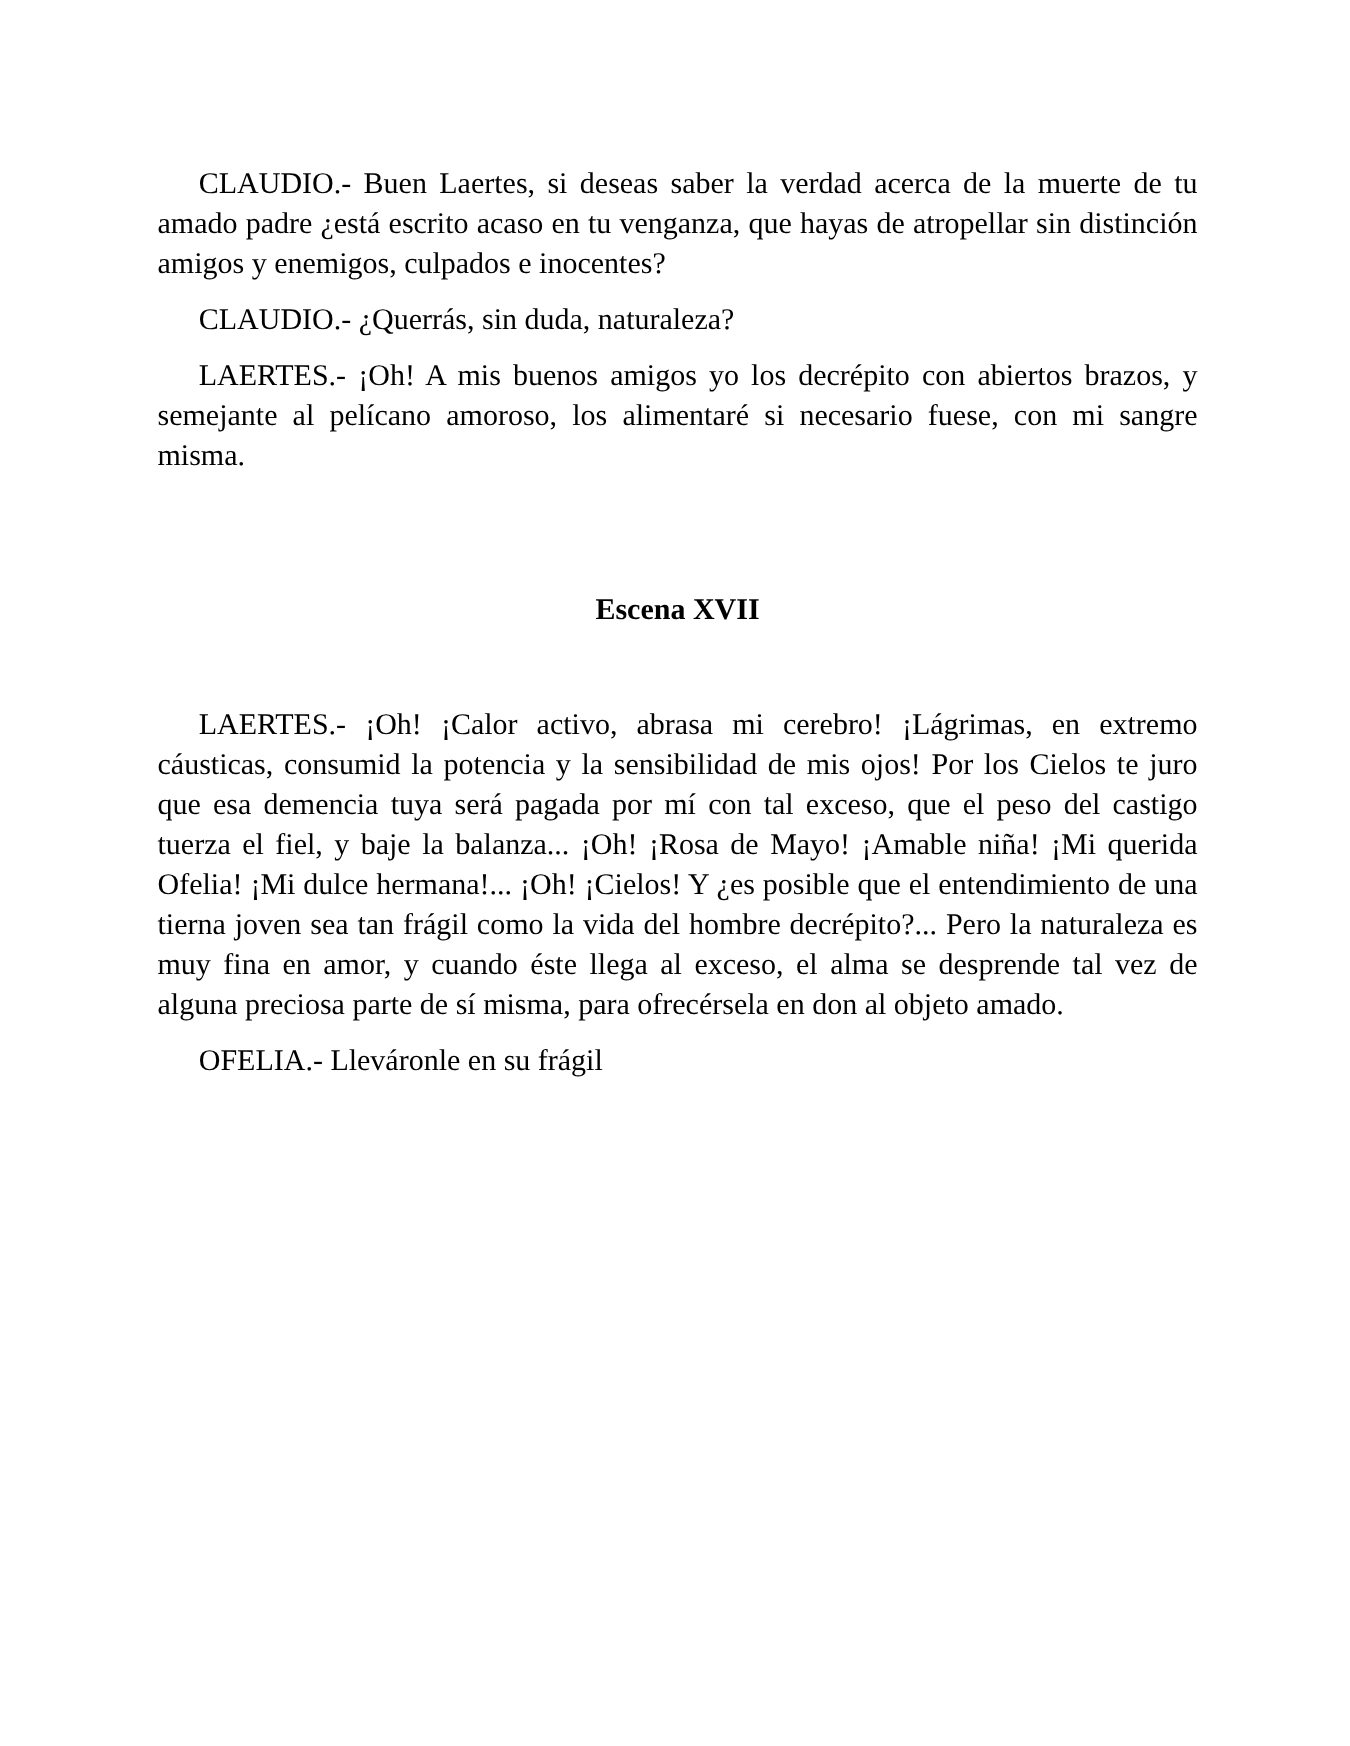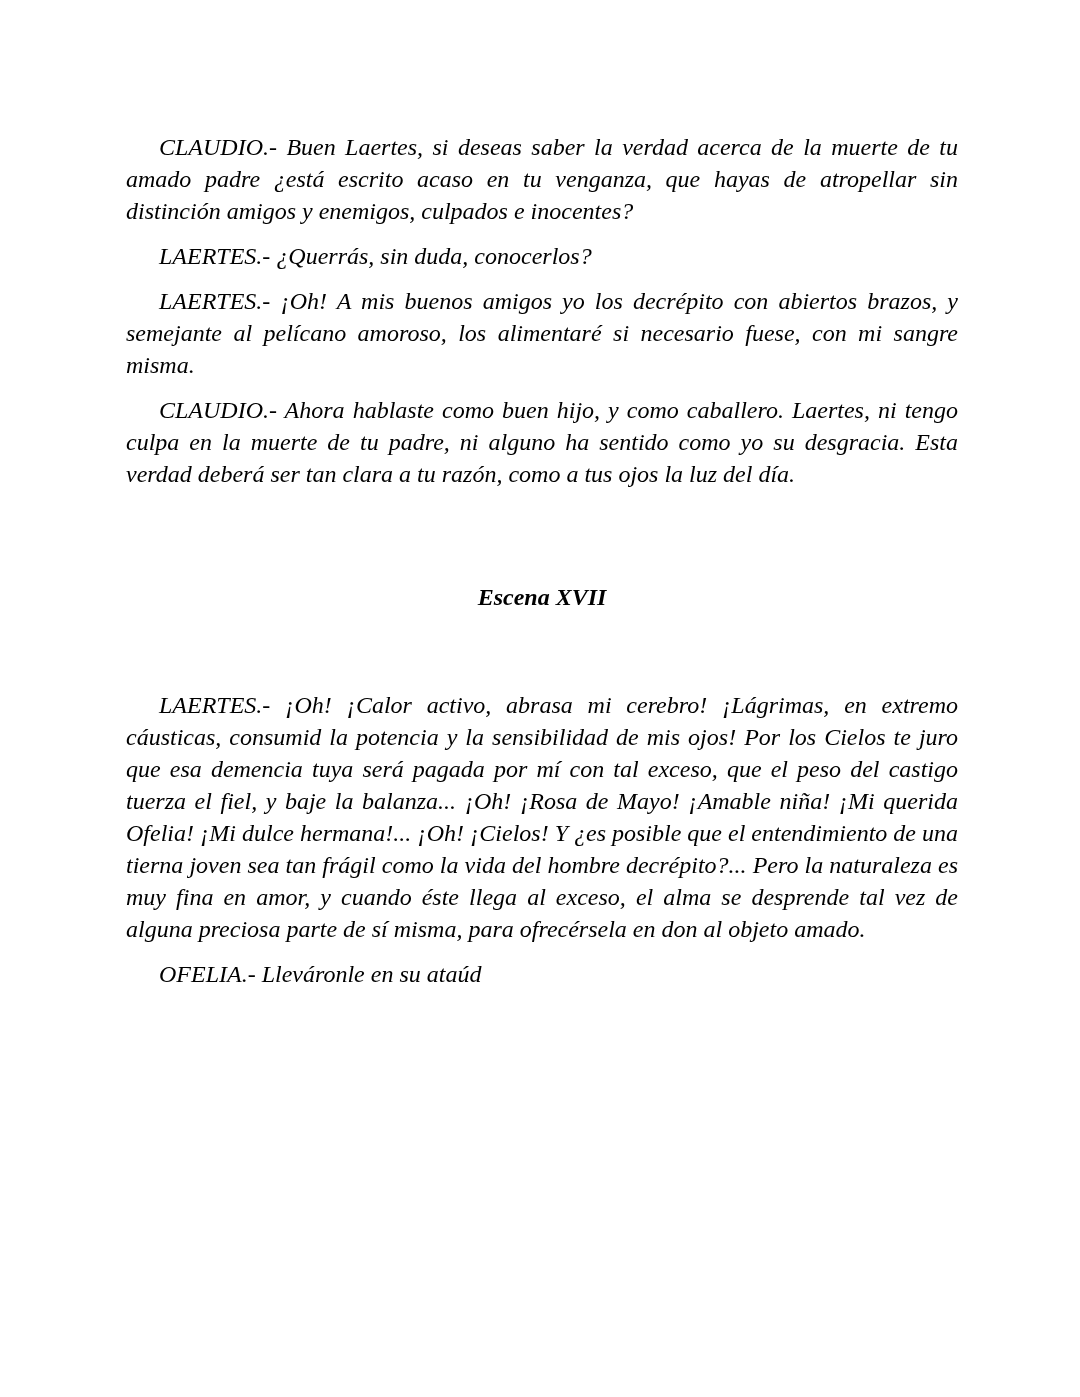--- a/index.html
+++ b/index.html
@@ -8,62 +8,60 @@
     position: relative;
     width: 1080px;
     height: 1397px;
     margin: 0 auto;
     background: #ffffff;
     color: #000000;
     font-family: "Liberation Serif", "DejaVu Serif", serif;
     font-size: 24px;
     line-height: 32px;
     overflow: hidden;
-    font-style: italic;
   }
   .content {
     padding: 131px 122px 0 126px;
   }
   .para {
     text-align: justify;
     text-indent: 33px;
     margin-bottom: 13px;
   }
   .scene-block {
-    margin: 91px 0 76px 0;
+    margin: 91px 0 60px 0;
     text-align: center;
   }
   .scene-block p {
     text-indent: 0;
     margin-bottom: 13px;
     text-align: center;
   }
   .scene-title {
     font-weight: bold;
   }
 </style>
 </head>
 <body>
 
 <div class="page">
   <div class="content">
 
     <p class="para">CLAUDIO.- Buen Laertes, si deseas saber la verdad acerca de la muerte de tu amado padre ¿está escrito acaso en tu venganza, que hayas de atropellar sin distinción amigos y enemigos, culpados e inocentes?</p>
 
 
-    <p class="para">LAERTES.- ¿Querrás, sin duda, conocerlos?</p>
+    <p class="para">CLAUDIO.- ¿Querrás, sin duda, naturaleza?</p>
 
     <p class="para">LAERTES.- ¡Oh! A mis buenos amigos yo los decrépito con abiertos brazos, y semejante al pelícano amoroso, los alimentaré si necesario fuese, con mi sangre misma.</p>
 
-    <p class="para">CLAUDIO.- Ahora hablaste como buen hijo, y como caballero. Laertes, ni tengo culpa en la muerte de tu padre, ni alguno ha sentido como yo su desgracia. Esta verdad deberá ser tan clara a tu razón, como a tus ojos la luz del día.</p>
 
 
 
     <div class="scene-block">
       <p class="scene-title">Escena XVII</p>
     </div>
 
     <p class="para">LAERTES.- ¡Oh! ¡Calor activo, abrasa mi cerebro! ¡Lágrimas, en extremo cáusticas, consumid la potencia y la sensibilidad de mis ojos! Por los Cielos te juro que esa demencia tuya será pagada por mí con tal exceso, que el peso del castigo tuerza el fiel, y baje la balanza... ¡Oh! ¡Rosa de Mayo! ¡Amable niña! ¡Mi querida Ofelia! ¡Mi dulce hermana!... ¡Oh! ¡Cielos! Y ¿es posible que el entendimiento de una tierna joven sea tan frágil como la vida del hombre decrépito?... Pero la naturaleza es muy fina en amor, y cuando éste llega al exceso, el alma se desprende tal vez de alguna preciosa parte de sí misma, para ofrecérsela en don al objeto amado.</p>
 
-    <p class="para">OFELIA.- Lleváronle en su ataúd</p>
+    <p class="para">OFELIA.- Lleváronle en su frágil</p>
 
   </div>
 </div>
 
 </body></html>

